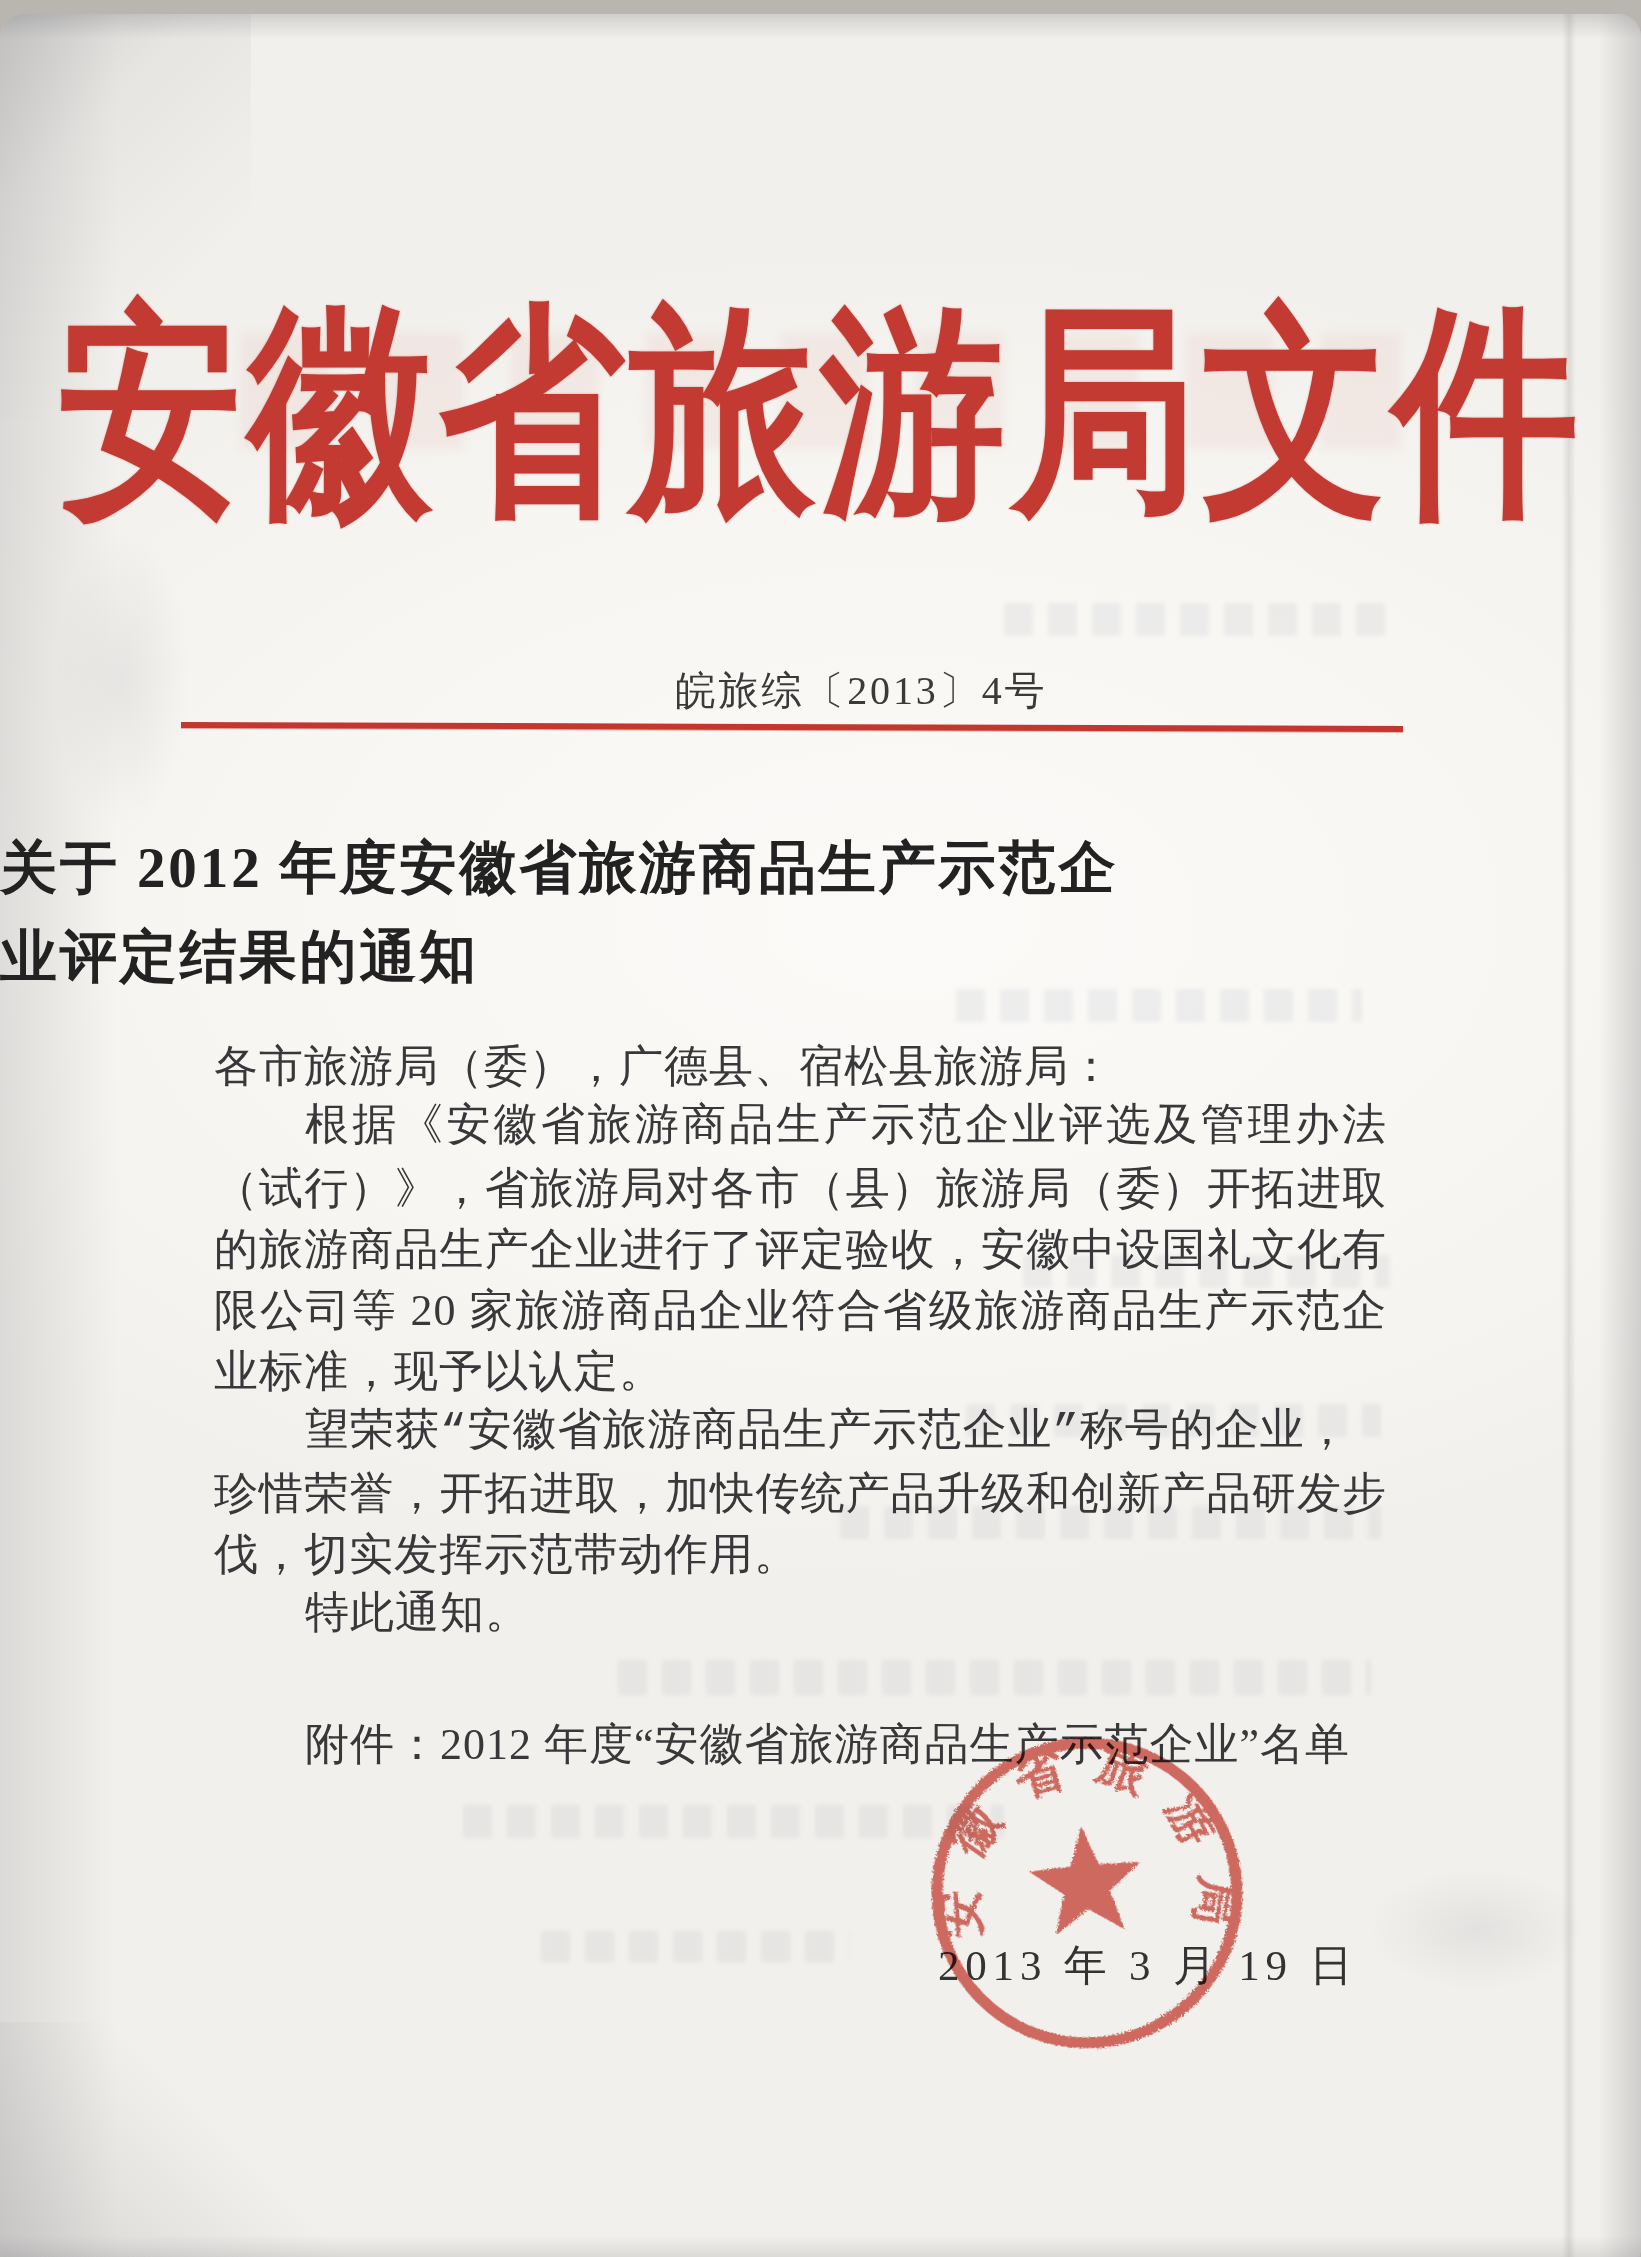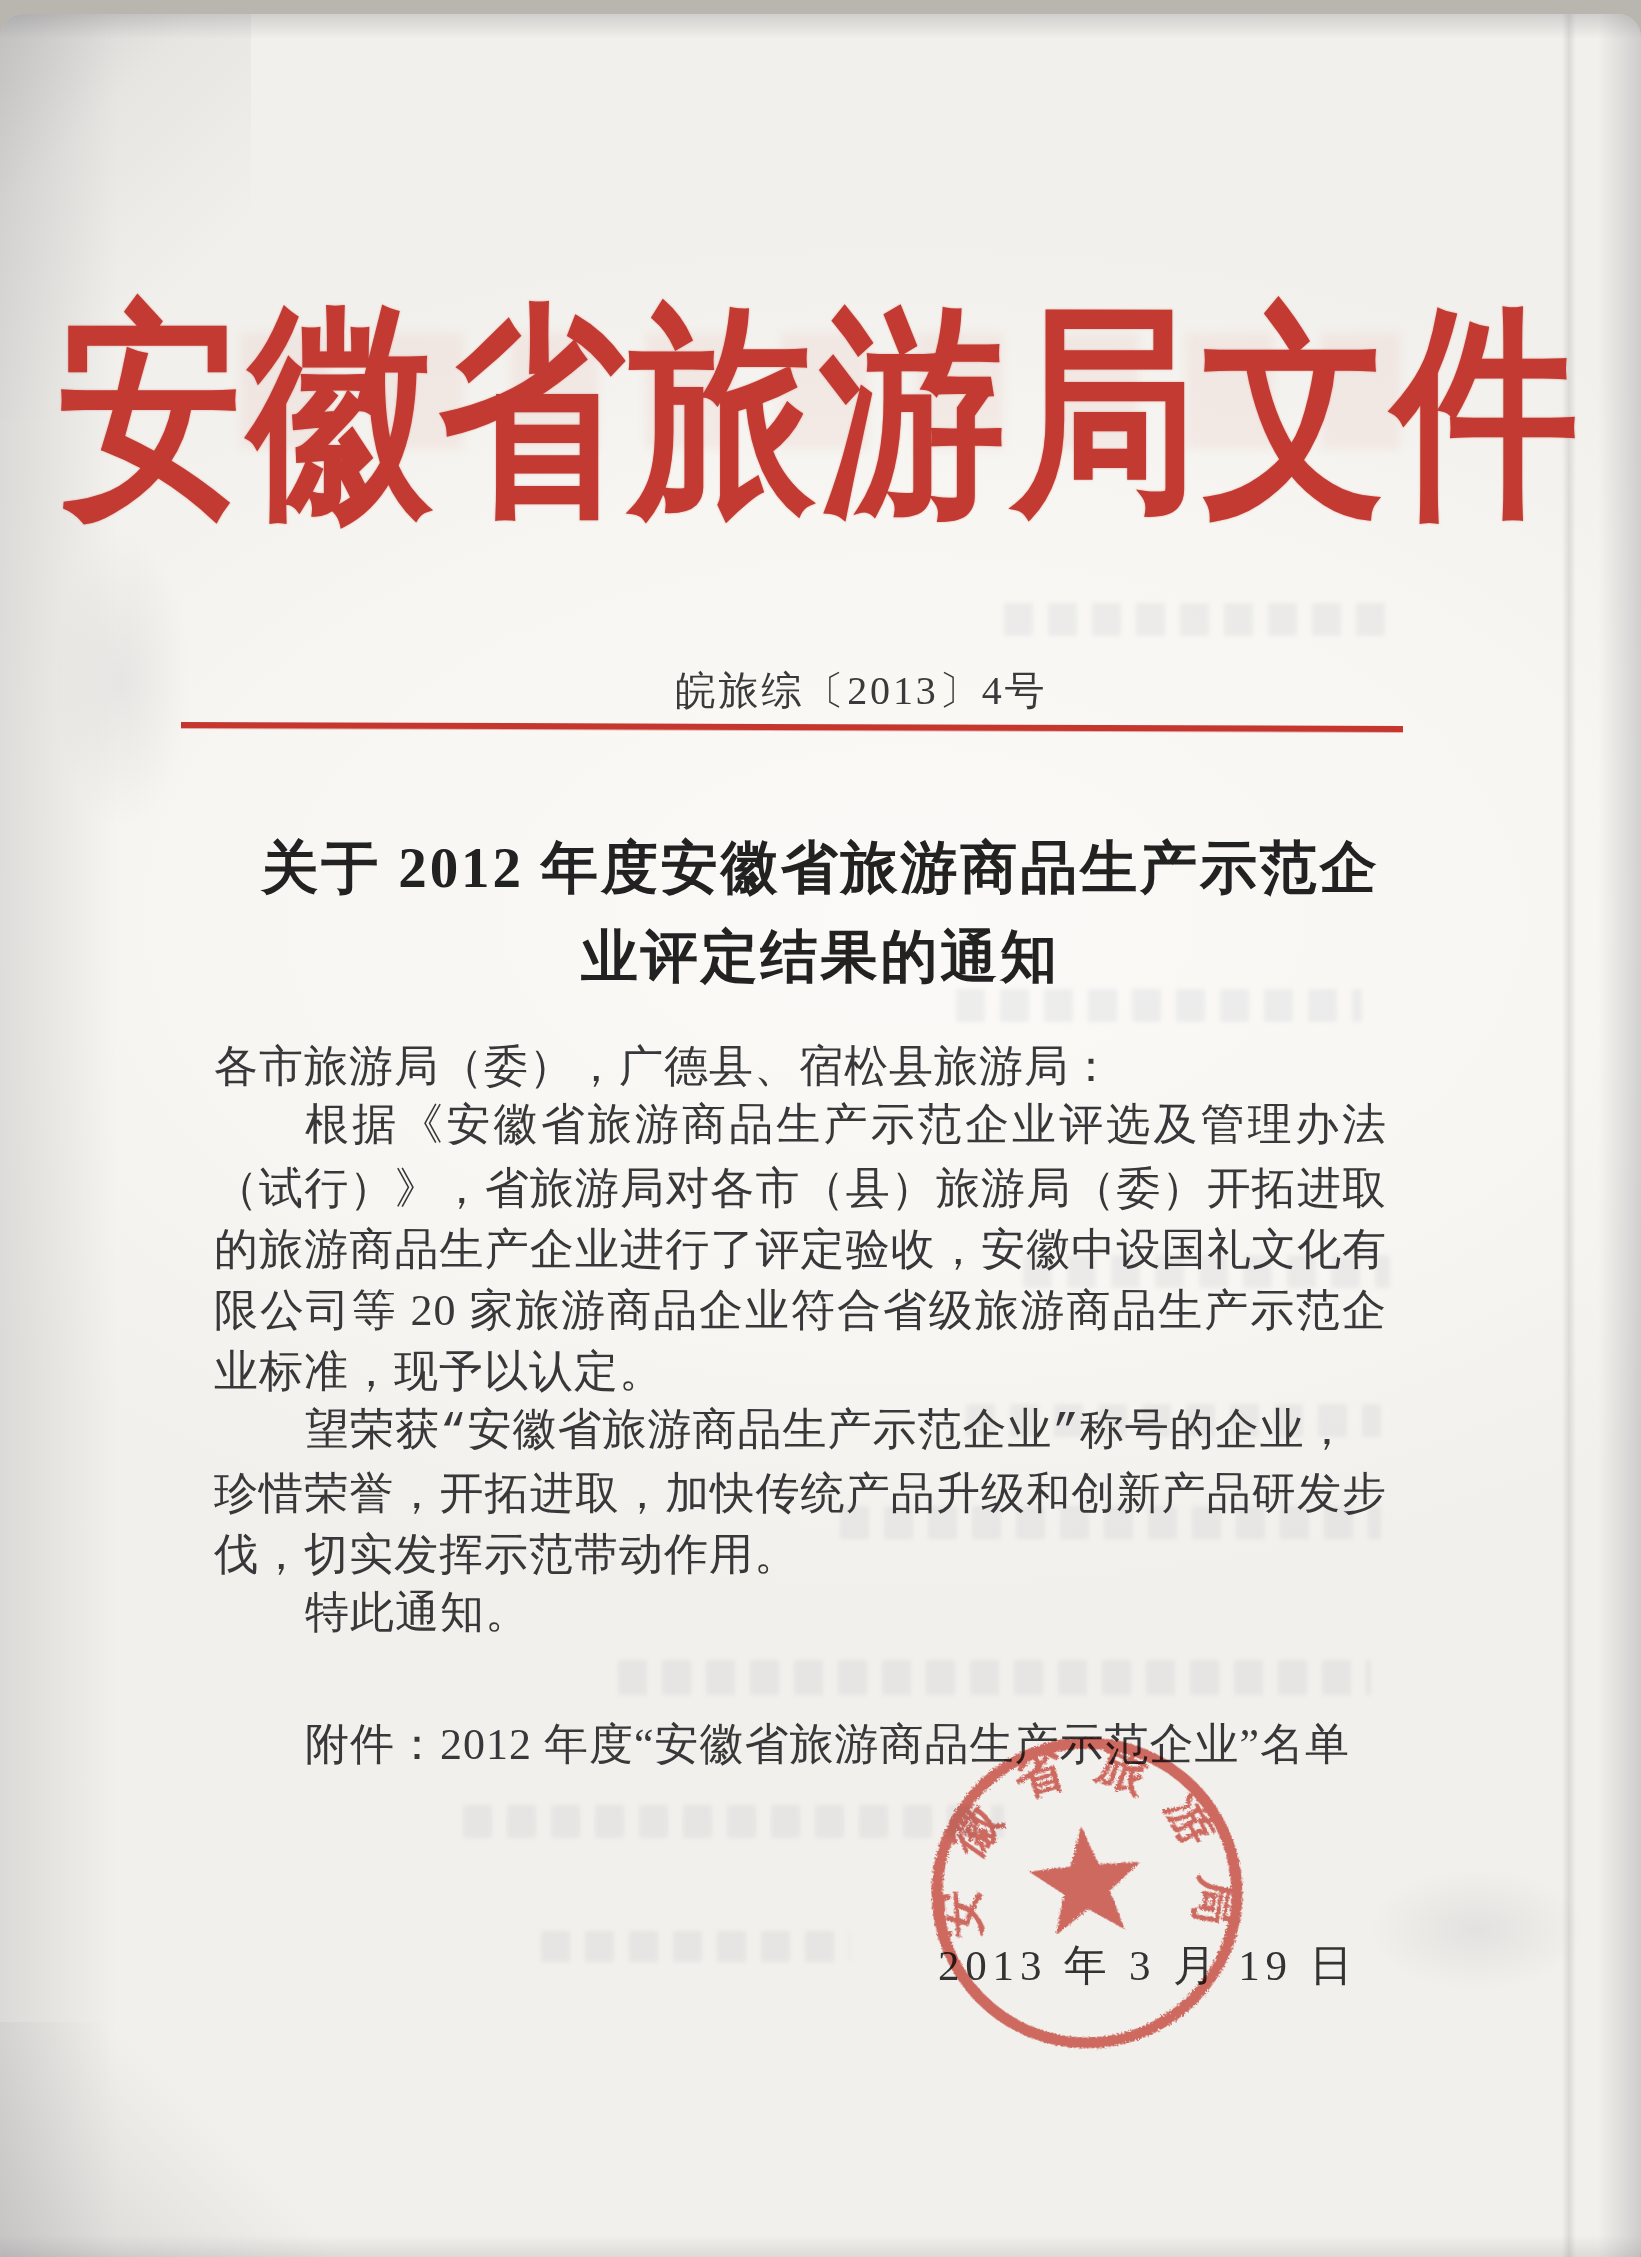--- a/index.html
+++ b/index.html
@@ -66,21 +66,21 @@
     white-space:nowrap;
   }
   .red-rule{
     position:absolute;left:181px;top:710px;width:1222px;height:5.8px;
     background:#c5372e;
     box-shadow:0 1px 0 rgba(197,55,46,0.35);
     transform:rotate(0.18deg);
   }
   .doc-title{
     position:absolute;left:0;top:809px;width:100%;
-    text-align:center;color:#222;
+    text-align:left;color:#222;
     font-size:57px;font-weight:bold;letter-spacing:2.9px;
     line-height:89px;
     white-space:nowrap;
     font-family:Liberation Serif, serif;
   }
   .body-text{
     position:absolute;left:214px;top:1022px;width:1173px;
     font-size:44px;color:#38383a;
     letter-spacing:1px;
   }

